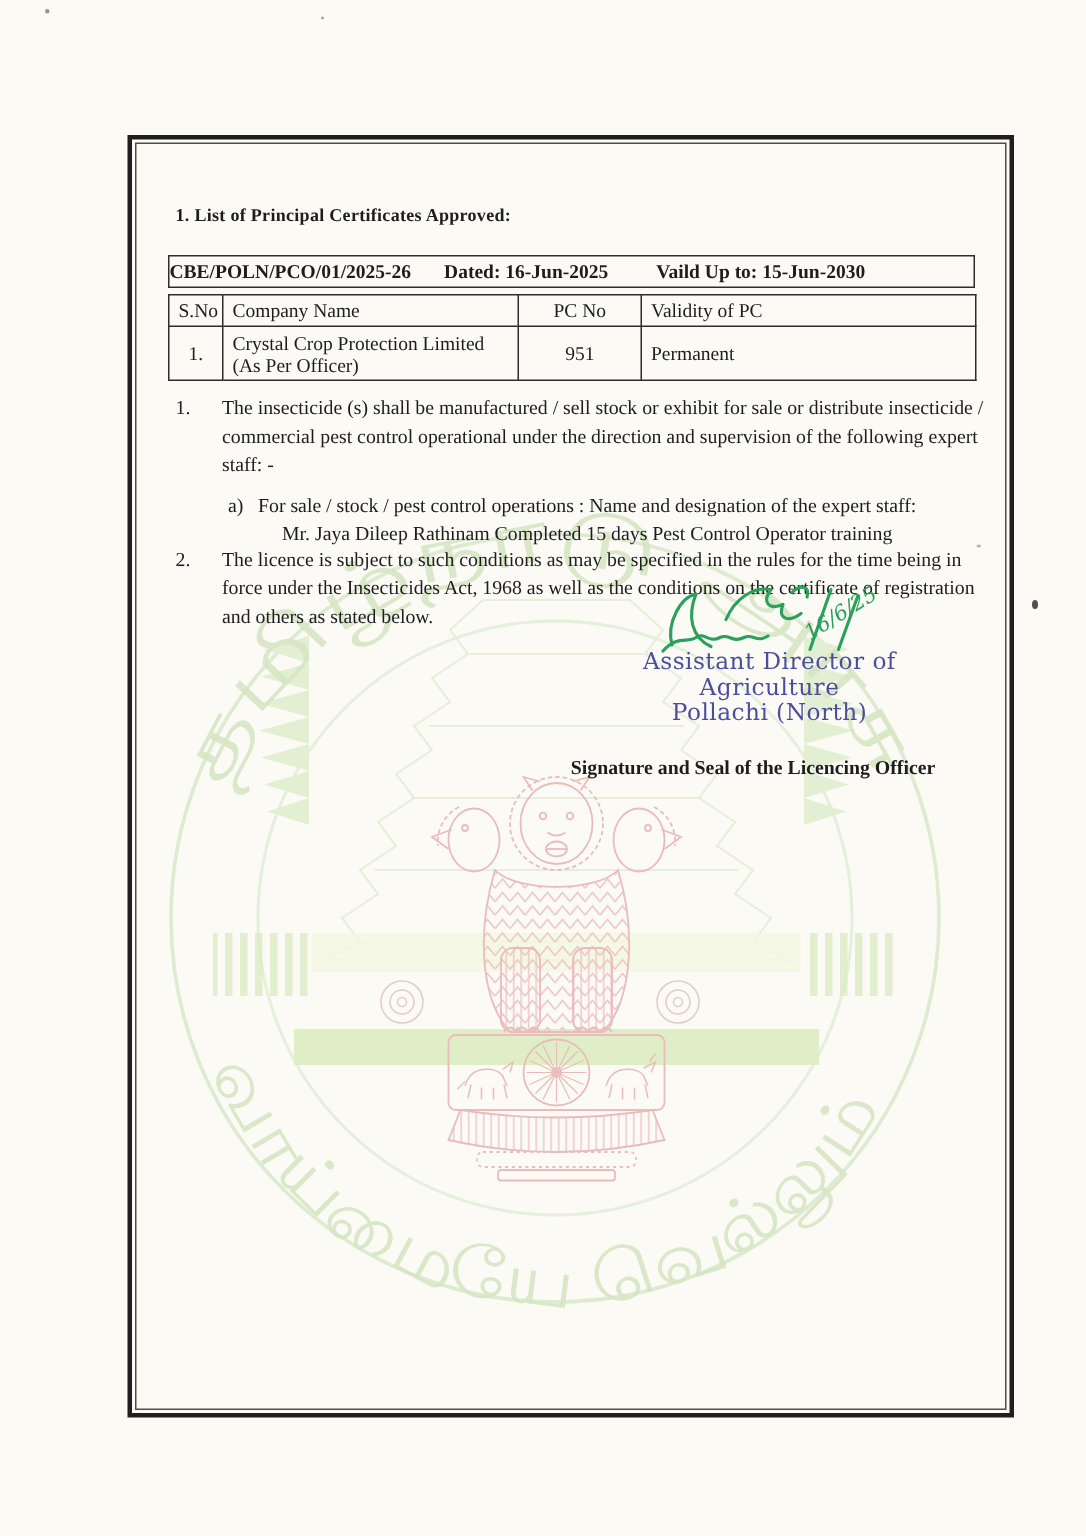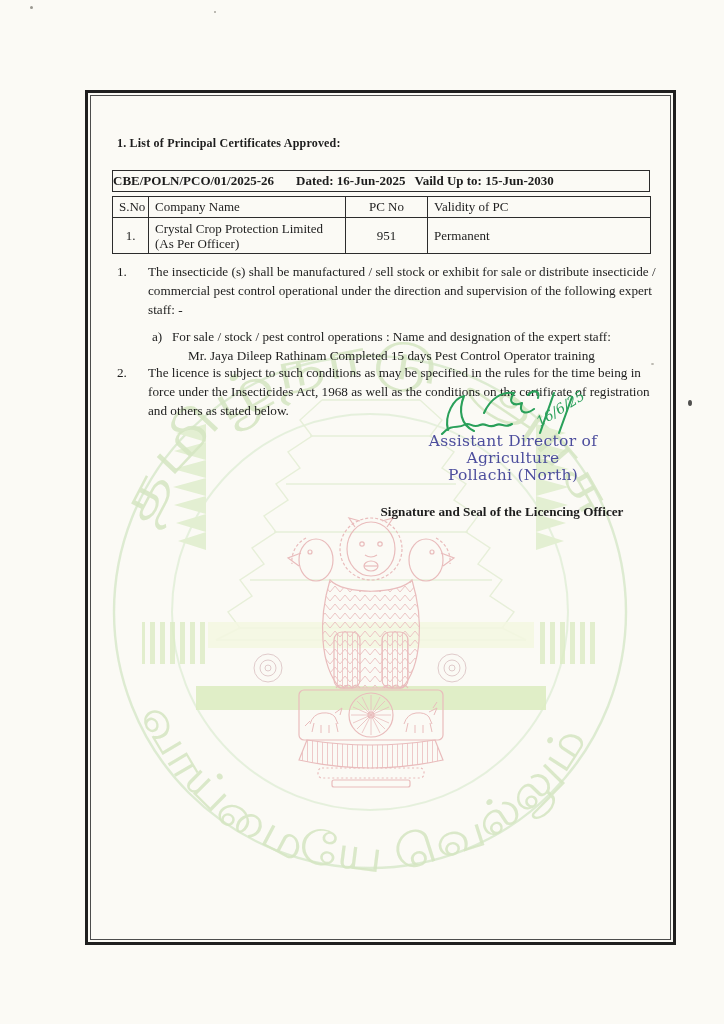--- a/index.html
+++ b/index.html
@@ -16,21 +16,21 @@
   }
   .frame::after{content:""; position:absolute; inset:2px; border:1px solid #4d4d4d; pointer-events:none;}
   .abs{position:absolute; z-index:2;}
   .title{left:117px; top:136px; font-size:12px; font-weight:bold; letter-spacing:.2px;}
   .band{
     left:112px; top:170px; width:538px; height:22px; box-sizing:border-box;
     border:1.5px solid #2c2c2c; display:flex; align-items:center;
     font-size:13px; font-weight:bold; padding-left:0;
   }
   .band .dated{margin-left:22px;}
-  .band .valid{margin-left:9px;font-family:Liberation Serif, serif;}
+  .band .valid{margin-left:32px;font-family:Liberation Serif, serif;}
   table.cert{
     position:absolute; left:112px; top:196px; z-index:2;
     width:538px; border-collapse:collapse; table-layout:fixed;
     font-size:13px;
   }
   table.cert td, table.cert th{
     border:1.5px solid #2c2c2c; padding:1px 6px; vertical-align:middle;
   }
   table.cert th{font-weight:normal; text-align:left; height:18px;}
   table.cert td{height:33px;}

